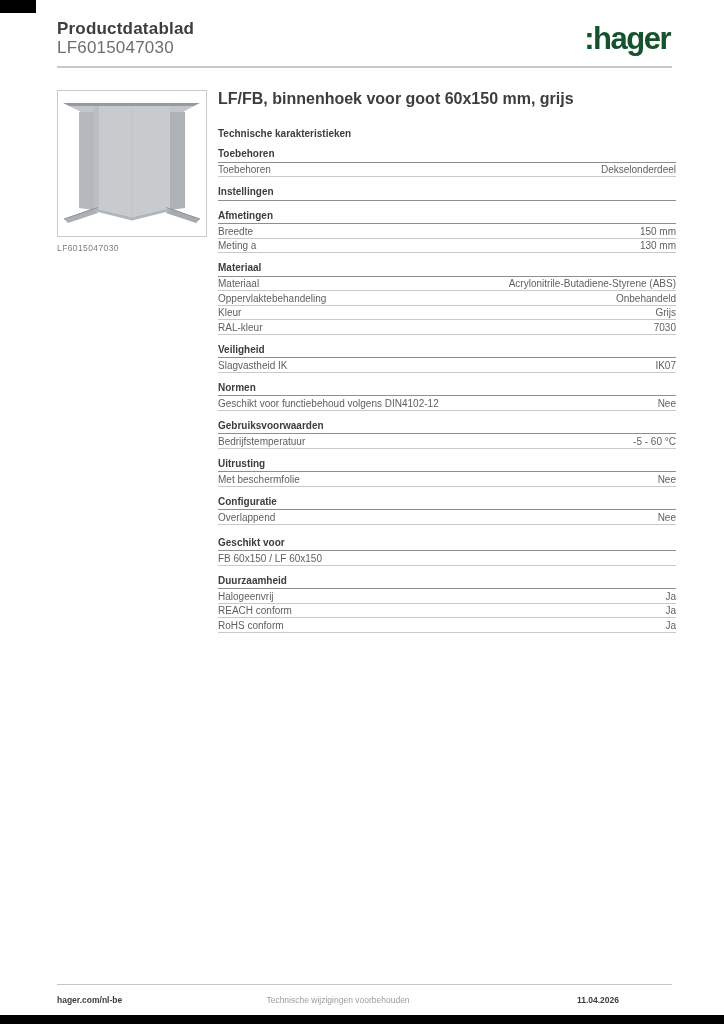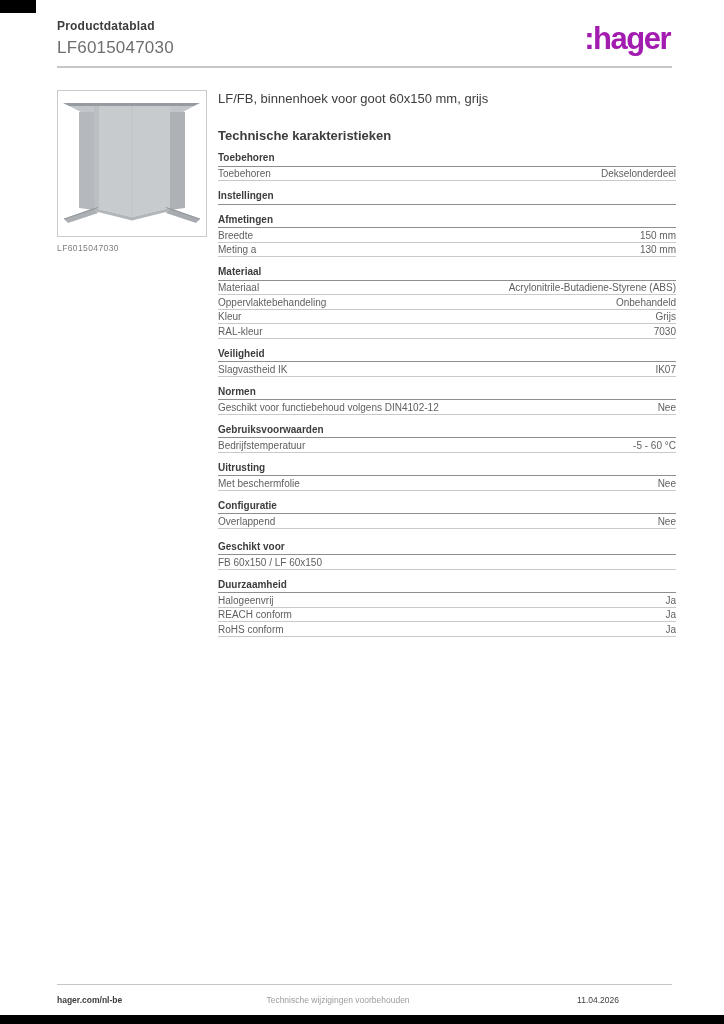--- a/index.html
+++ b/index.html
@@ -11,34 +11,34 @@
     background: #ffffff;
     font-family: "Liberation Sans", sans-serif;
     overflow: hidden;
   }
 
   
   .artifact-top { position: absolute; left: 0; top: 0; width: 36px; height: 13px; background: #000; }
   .artifact-bottom { position: absolute; left: 0; bottom: 0; width: 724px; height: 9px; background: #000; }
 
   
-  .header-title { position: absolute; left: 57px; top: 19px; font-size: 12px; font-weight: bold; color: #3d3d3d; letter-spacing: 0.2px; }
+  .header-title { position: absolute; left: 57px; top: 19px; font-size: 17px; font-weight: bold; color: #3d3d3d; letter-spacing: 0.2px; }
   .header-subtitle { position: absolute; left: 57px; top: 38px; font-size: 17px; font-weight: normal; color: #6e6e6e; letter-spacing: 0.2px; }
-  .logo { position: absolute; right: 54px; top: 21px; font-size: 31px; font-weight: bold; color: #a21caf; letter-spacing: -1.5px; }
+  .logo { position: absolute; right: 54px; top: 21px; font-size: 31px; font-weight: bold; color: #14532d; letter-spacing: -1.5px; }
   .header-rule { position: absolute; left: 57px; top: 66px; width: 615px; height: 2px; background: #c8c8c8; }
 
   
   .image-box { position: absolute; left: 57px; top: 90px; width: 150px; height: 147px; border: 1px solid #cbcbcb; background: #fff; }
   .image-box svg { display: block; margin: 0 auto; }
   .image-caption { position: absolute; left: 57px; top: 243px; font-size: 8.5px; color: #7d7d7d; letter-spacing: 0.4px; }
 
   
   .right-col { position: absolute; left: 218px; top: 93px; width: 458px; color: #3d3d3d; }
-  .product-title { font-size: 13px; font-weight: normal; line-height: 12px; color: #3d3d3d; }
-  .tech-heading { margin-top: 23px; font-size: 13px; font-weight: bold; color: #3d3d3d; }
+  .product-title { font-size: 16px; font-weight: bold; line-height: 12px; color: #3d3d3d; }
+  .tech-heading { margin-top: 23px; font-size: 10px; font-weight: bold; color: #3d3d3d; }
   .section { margin-top: 9px; }
   .section--gap { margin-top: 12px; }
   .section-title { font-size: 10px; font-weight: bold; line-height: 11.5px; color: #3d3d3d; padding-bottom: 2px; border-bottom: 1px solid #8e8e8e; }
   .spec-row {
     display: flex; justify-content: space-between; align-items: baseline;
     font-size: 10px; line-height: 11px; color: #5f5f5f;
     padding: 1.5px 0 1px; border-bottom: 1px solid #c9c9c9;
     min-height: 13px;
   }
   .row-label { text-align: left; padding-right: 10px; white-space: nowrap; }
@@ -46,21 +46,21 @@
 
   
   .footer-rule { position: absolute; left: 57px; top: 984px; width: 615px; height: 1px; background: #c6c6c6; }
   .footer {
     position: absolute; left: 57px; top: 995px; width: 562px;
     display: grid; grid-template-columns: 1fr auto 1fr; align-items: baseline;
     font-size: 8.5px;
   }
   .footer-left { justify-self: start; font-weight: bold; color: #3d3d3d; text-decoration: none; }
   .footer-center { justify-self: center; color: #9c9c9c; }
-  .footer-right { justify-self: end; font-weight: normal; color: #3d3d3d; }
+  .footer-right { justify-self: end; font-weight: bold; color: #3d3d3d; }
 </style>
 </head>
 <body>
 
 <div class="page">
 
   <div class="artifact-top"></div>
 
   <div class="header-title">Productdatablad</div>
   <div class="header-subtitle">LF6015047030</div>

